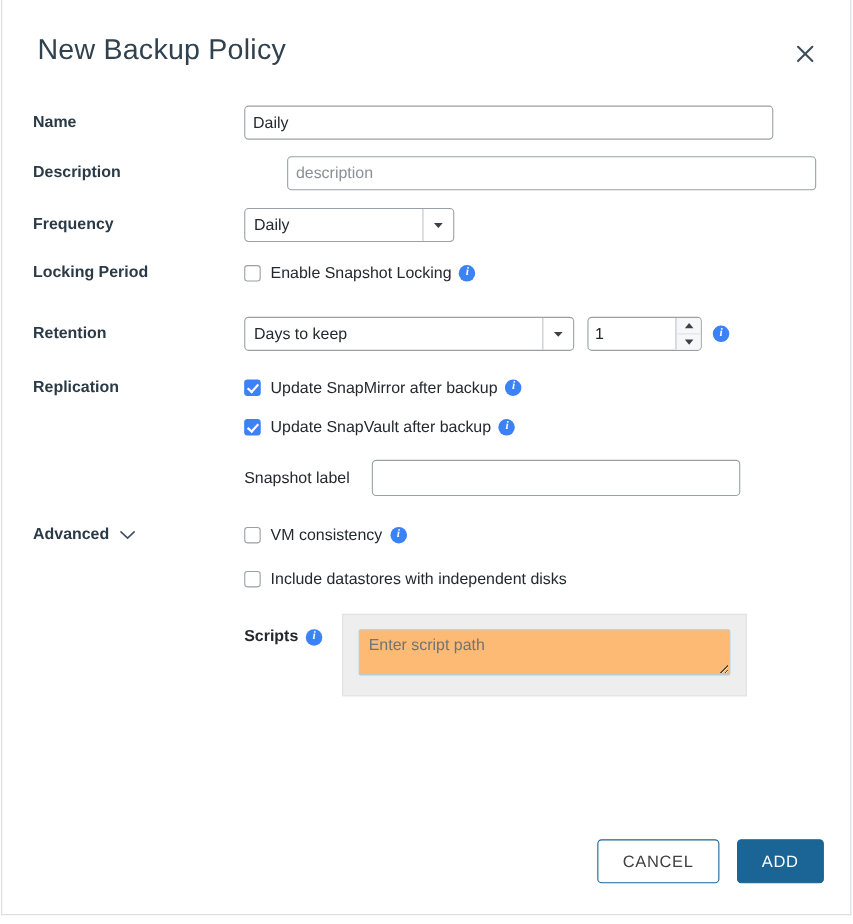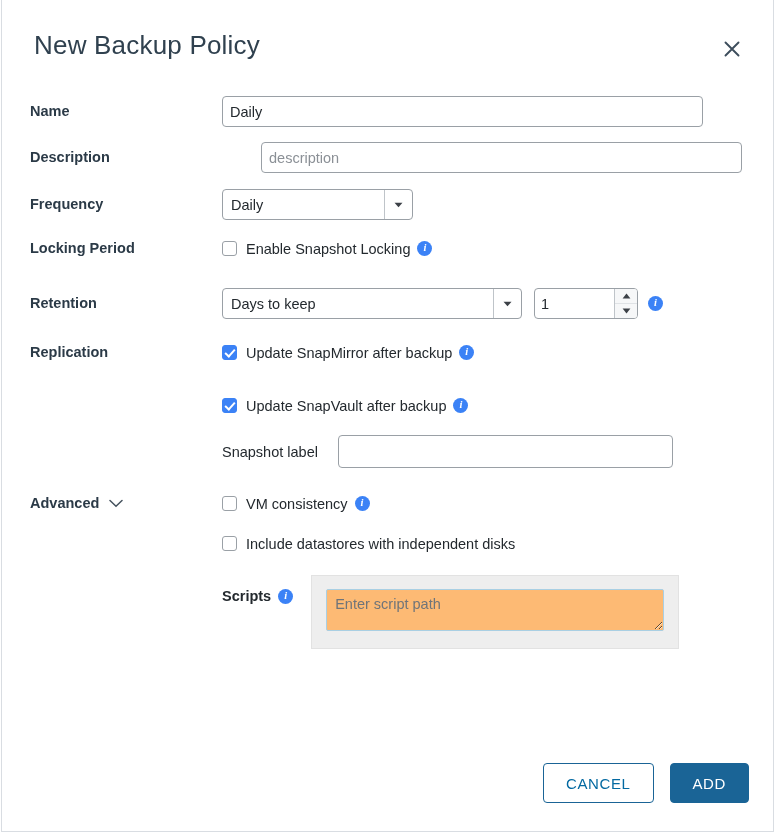--- a/index.html
+++ b/index.html
@@ -171,21 +171,21 @@
     cursor: pointer;
   }
   .stepper .spin .spin-up { border-bottom: 1px solid #dfe2e5; }
 
   
   .cb-row {
     display: flex;
     align-items: center;
     height: 27px;
   }
-  .cb-row + .cb-row { margin-top: 26px; }
+  .cb-row + .cb-row { margin-top: 9px; }
   .cbx {
     width: 15px;
     height: 15px;
     flex: 0 0 15px;
     box-sizing: border-box;
     border: 1px solid #9aa0a6;
     border-radius: 3px;
     background: #fff;
     position: relative;
     cursor: pointer;
@@ -287,21 +287,21 @@
     font-size: 15px;
     letter-spacing: .6px;
     border-radius: 4px;
     cursor: pointer;
     box-sizing: border-box;
   }
   .btn-cancel {
     height: 40px;
     padding: 0 22px;
     background: #ffffff;
-    color: #0369a1;
+    color: #404040;
     border: 1px solid #1a6496;
   }
   .btn-add {
     height: 40px;
     padding: 0 22px;
     background: #1a6496;
     color: #ffffff;
     border: 1px solid #1a6496;
   }
 </style>

